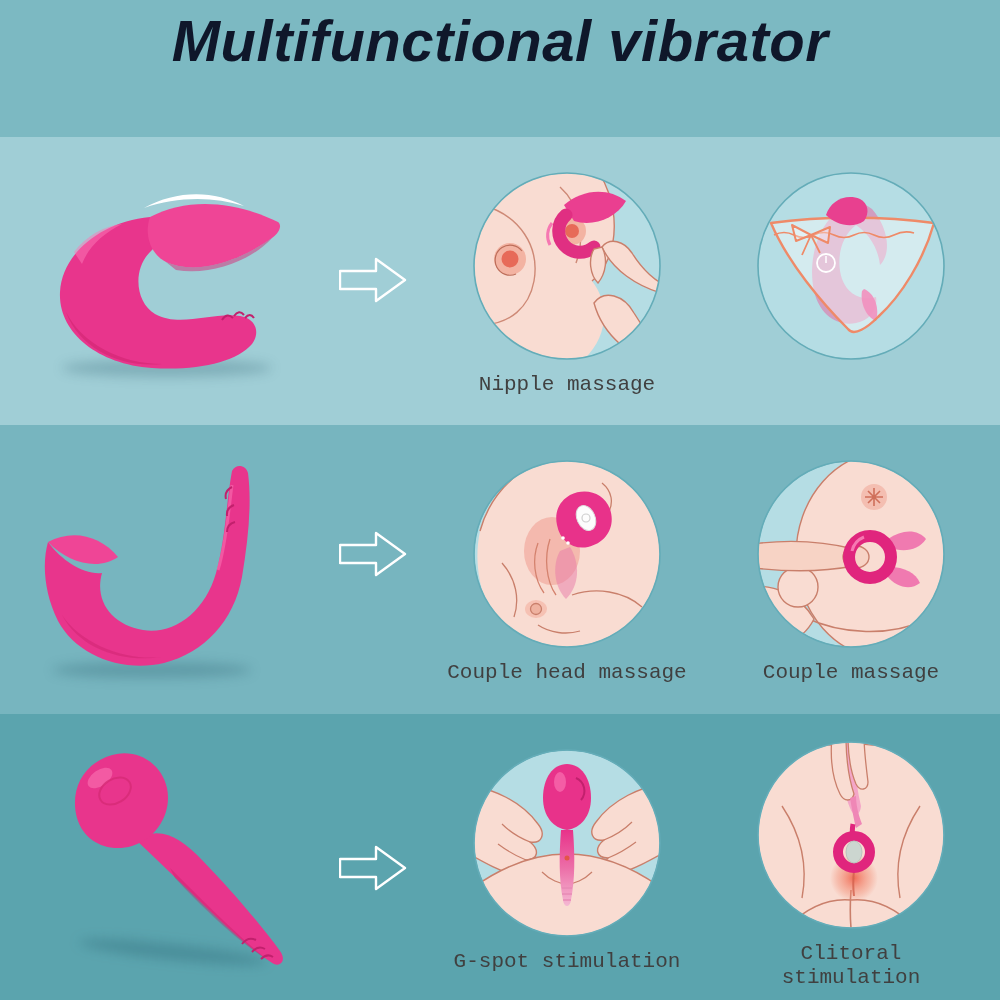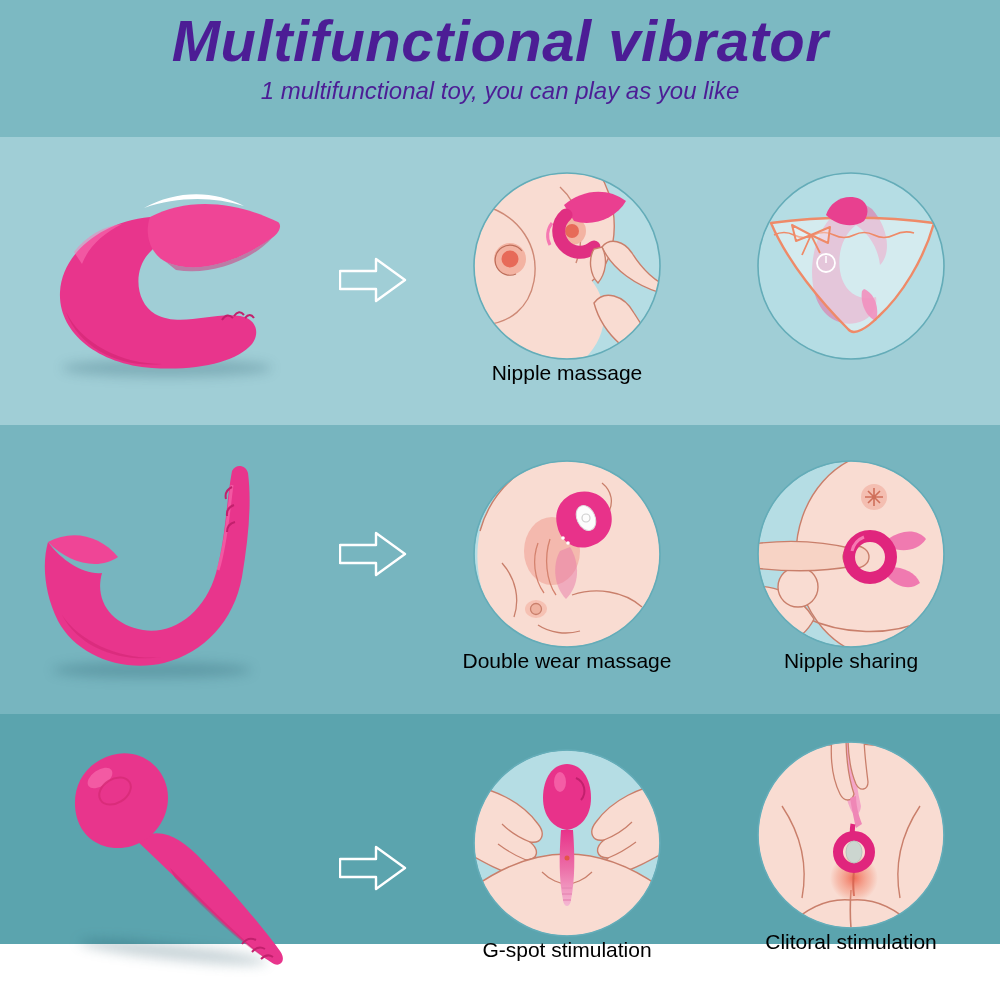--- a/index.html
+++ b/index.html
@@ -1,45 +1,44 @@
 <!DOCTYPE html>
 <html><head>
 <meta charset="utf-8">
 <style>
   html,body{margin:0;padding:0;background:#fff;}
   .poster{position:relative;width:1000px;height:1000px;overflow:hidden;
           font-family:"Liberation Sans",sans-serif;}
   
   .header{position:absolute;left:0;top:0;width:1000px;height:137px;
-          background:#7cb9c2;text-align:center;color:#4c1d95;}
+          background:#7cb9c2;text-align:center;color:#0f172a;}
   .title{margin:0;padding-top:10px;font-size:58px;line-height:62px;
          font-weight:bold;font-style:italic;letter-spacing:0.5px;}
   .subtitle{margin:0;padding-top:5px;font-size:24px;font-style:italic;}
   
   .band{position:absolute;left:0;width:1000px;}
   .band-1{top:137px;height:288px;background:#a0ced6;}
   .band-2{top:425px;height:289px;background:#77b5bf;}
-  .band-3{top:714px;height:230px;background:#5ba4ae;}
+  .band-3{top:714px;height:286px;background:#5ba4ae;}
   .product{position:absolute;}
   .product-shadow{position:absolute;border-radius:50%;
                   background:rgba(13,66,80,0.22);filter:blur(6px);}
   .arrow{position:absolute;}
   
   .use{position:absolute;width:250px;text-align:center;}
   .use .circle{width:190px;height:190px;margin:0 auto;}
-  .use-label{font-size:21px;line-height:24px;color:#000000;}
+  .use-label{margin-top:12px;font-size:21px;line-height:24px;color:#404040;font-family:Liberation Mono, monospace;}
 </style>
 </head>
 <body>
 
 <div class="poster">
 
   <div class="header">
     <h1 class="title">Multifunctional vibrator</h1>
-    <p class="subtitle">1 multifunctional toy, you can play as you like</p>
   </div>
 
   <div class="band band-1">
     <div class="product-shadow" style="left:62px;top:222px;width:210px;height:18px;"></div>
     <svg class="product" style="left:52px;top:55px;" width="235" height="185" viewBox="0 0 235 185">
       <path d="M 98 25 C 48 30, 10 62, 8 100 C 6 140, 45 172, 100 176 C 145 179, 185 170, 200 152
                C 209 140, 203 126, 188 124 C 160 120, 128 136, 103 122 C 83 110, 80 76, 100 58
                C 110 48, 112 34, 98 25 Z" fill="#e8358c"></path>
       <path d="M 14 120 C 30 152, 70 172, 110 172 C 70 176, 28 158, 14 120 Z" fill="#c92069" opacity="0.45"></path>
       <path d="M 22 60 C 34 44, 52 34, 70 32 C 50 42, 36 56, 30 72 Z" fill="#fb79b7" opacity="0.5"></path>
@@ -158,21 +157,21 @@
             <path d="M 98 36 C 114 28, 132 34, 138 50 C 144 68, 134 84, 116 88 C 101 91, 88 82, 85 66
                      C 82 52, 88 42, 98 36 Z" fill="#e8328a"></path>
             <ellipse cx="114" cy="59" rx="9" ry="13" transform="rotate(-24 114 59)" fill="#fdfdfd" stroke="#dcdcdc"></ellipse>
             <circle cx="114" cy="59" r="4" fill="none" stroke="#cfcfcf" stroke-width="1.2"></circle>
             <circle cx="91" cy="79" r="1.8" fill="#ffffff"></circle>
               <circle cx="96" cy="84" r="1.8" fill="#ffffff"></circle>
           </g>
           <circle cx="95" cy="95" r="93" fill="none" stroke="#64acb8" stroke-width="1.6"></circle>
         </svg>
       </div>
-      <div class="use-label">Double wear massage</div>
+      <div class="use-label">Couple head massage</div>
     </div>
 
     <div class="use" style="left:726px;top:34px;">
       <div class="circle">
         <svg width="190" height="190" viewBox="0 0 190 190">
           <defs>
               <clipPath id="s4c">
                 <circle cx="95" cy="95" r="92.5"></circle>
               </clipPath>
             </defs>
@@ -187,21 +186,21 @@
             <path d="M -10 86 C 28 80, 66 82, 98 90 C 108 93, 108 104, 98 107 C 66 113, 28 113, -10 108 Z" fill="#f7d3c5" stroke="#c97f6b" stroke-width="1.4"></path>
             <ellipse cx="100" cy="98" rx="13" ry="11" fill="#f7d3c5" stroke="#c97f6b" stroke-width="1.4"></ellipse>
             <path d="M 132 80 C 146 70, 162 70, 170 80 C 162 92, 146 94, 133 88 Z" fill="#f07ab0"></path>
             <path d="M 134 108 C 148 108, 160 114, 164 124 C 154 132, 140 128, 131 117 Z" fill="#f07ab0"></path>
             <circle cx="114" cy="98" r="21" fill="none" stroke="#e0257d" stroke-width="12"></circle>
             <path d="M 96 92 A 20 20 0 0 1 108 78" stroke="#f678b2" stroke-width="3" fill="none"></path>
           </g>
           <circle cx="95" cy="95" r="93" fill="none" stroke="#64acb8" stroke-width="1.6"></circle>
         </svg>
       </div>
-      <div class="use-label">Nipple sharing</div>
+      <div class="use-label">Couple massage</div>
     </div>
   </div>
 
   <div class="band band-3">
     <div class="product-shadow" style="left:78px;top:230px;width:190px;height:16px;transform:rotate(6deg);"></div>
     <svg class="product" style="left:70px;top:34px;" width="215" height="222" viewBox="0 0 215 222">
       <path d="M 66 92 C 92 116, 126 150, 156 178 C 176 196, 196 212, 204 216 C 212 219, 216 211, 210 203
                C 192 178, 162 143, 132 112 C 112 91, 90 76, 66 92 Z" fill="#e8358c"></path>
       <path d="M 100 120 C 130 150, 165 185, 195 210 C 170 195, 135 162, 105 130 Z" fill="#c92069" opacity="0.4"></path>
       <path d="M 172 196 q 6 -8 14 -4 M 182 204 q 6 -7 13 -3 M 191 211 q 6 -6 12 -2" stroke="#c2206d" stroke-width="2" fill="none"></path>

